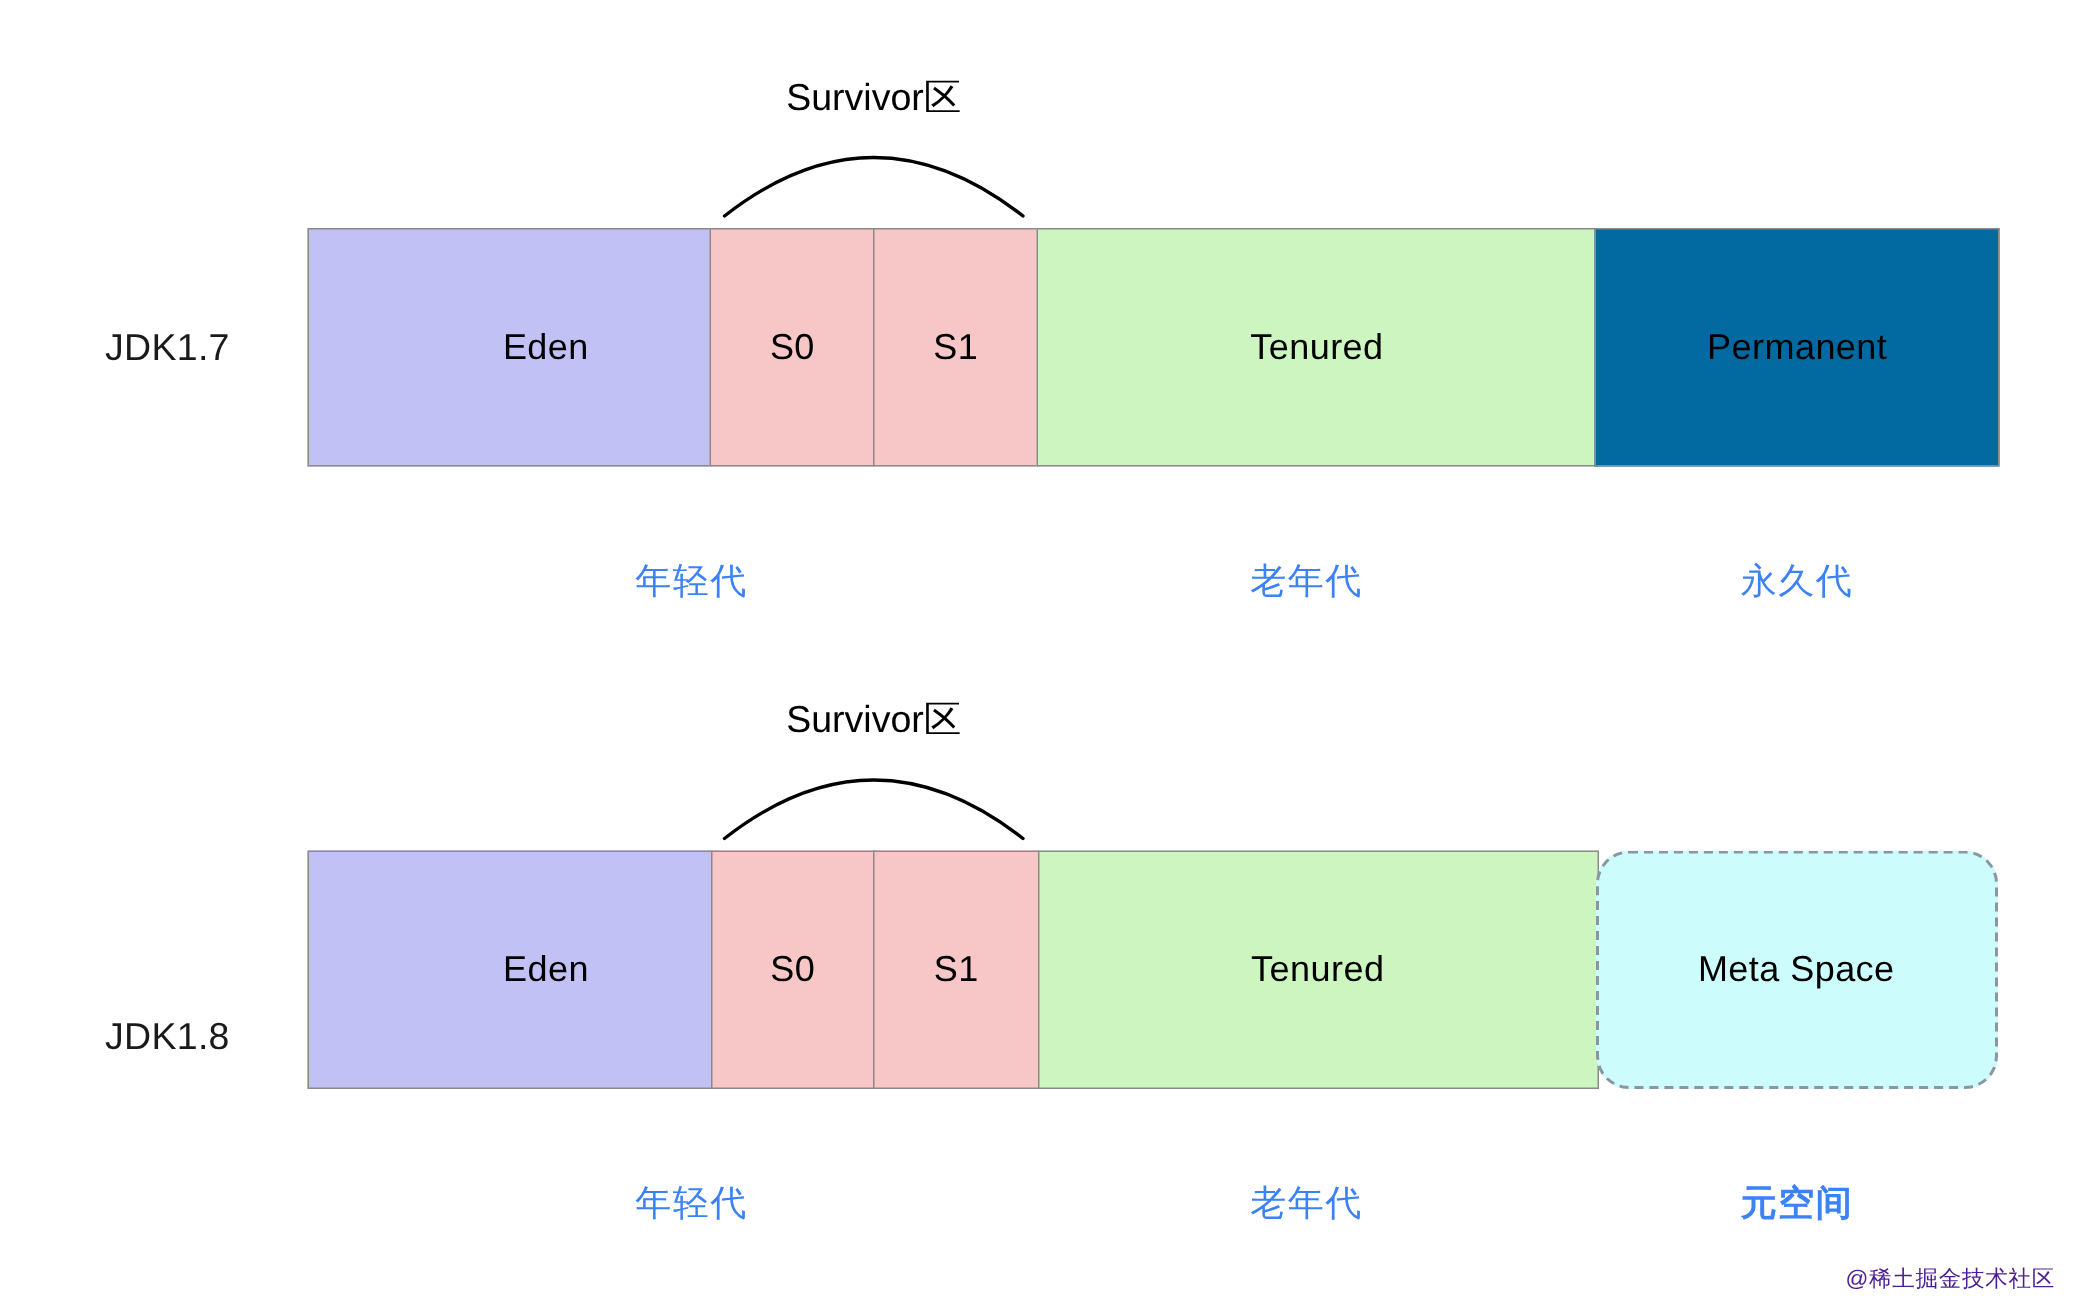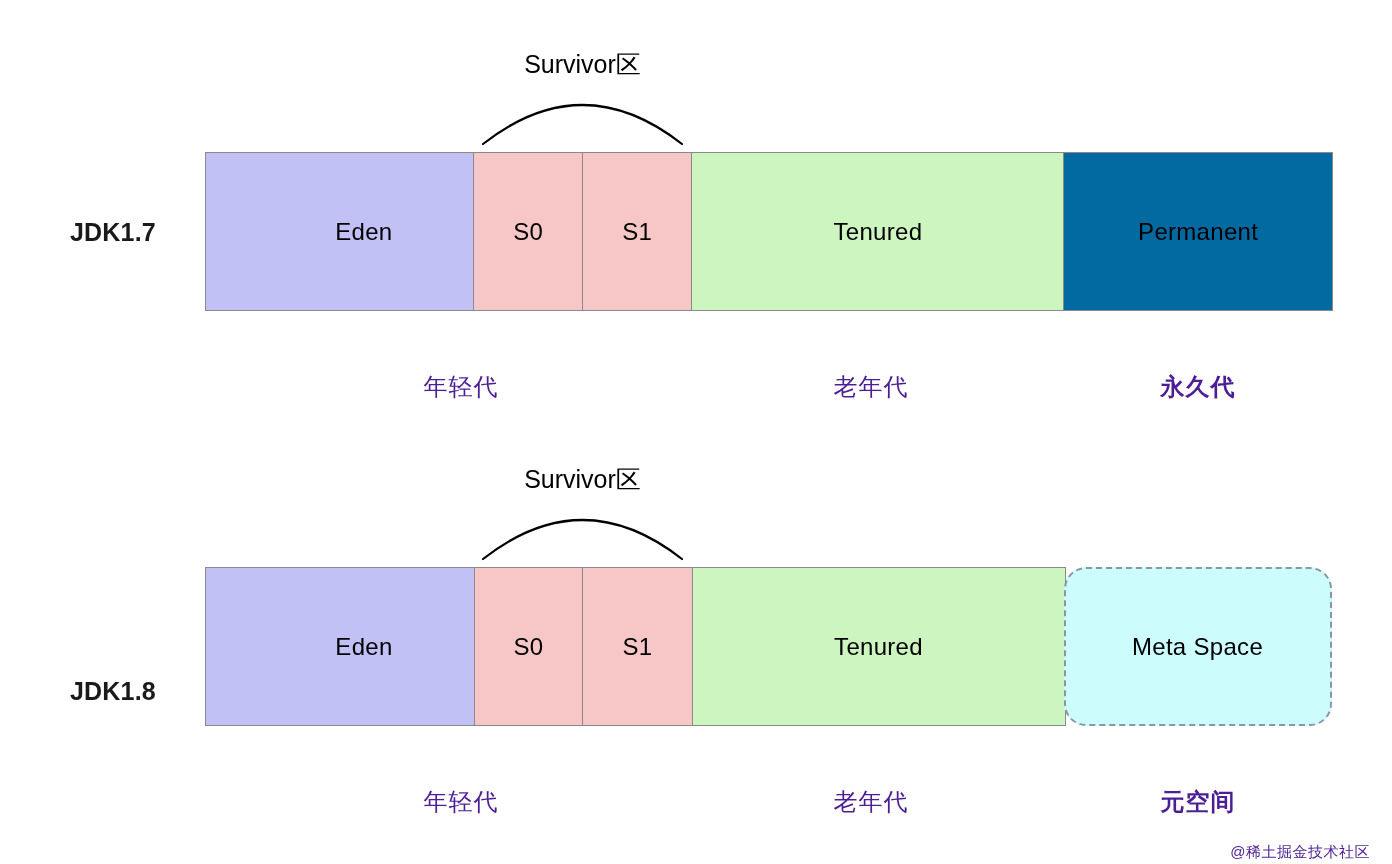--- a/index.html
+++ b/index.html
@@ -16,21 +16,21 @@
     overflow: hidden;
   }
   .canvas {
     position: absolute;
     left: 0; top: 12px;
     width: 1392px;
     height: 864px;
   }
 
   
-  .abs { position: absolute; font-weight: bold; }
+  .abs { position: absolute; }
 
   
   .row-label {
     font-size: 25px;
     color: #1a1a1a;
     letter-spacing: 0.2px;
     white-space: nowrap;
   }
 
   
@@ -75,21 +75,21 @@
   .survivor-arc {
     position: absolute;
     left: 0;
     top: 34px;
   }
 
   
   .gen-label {
     position: absolute;
     font-size: 24px;
-    color: #4c1d95;
+    color: #3b82f6;
     white-space: nowrap;
     transform: translateX(-50%);
     letter-spacing: 1px;
   }
 
   
   .watermark {
     position: absolute;
     right: 22px;
     bottom: 14px;
@@ -126,21 +126,21 @@
     <div class="seg" style="width:374px; background:#ccf5c0;">
       <span class="seg-label">Tenured</span>
     </div>
     <div class="seg" style="width:270px; background:#0369a1;">
       <span class="seg-label">Permanent</span>
     </div>
   </div>
 
   <div class="gen-label" style="left:461px; top:359px;">年轻代</div>
   <div class="gen-label" style="left:871px; top:359px;">老年代</div>
-  <div class="gen-label" style="left:1198px; top:359px;font-weight:bold;">永久代</div>
+  <div class="gen-label" style="left:1198px; top:359px;">永久代</div>
 
   <div class="survivor-group" style="left:473px; top:451px; width:219px; height:100px;">
     <div class="survivor-caption">Survivor区</div>
     <svg class="survivor-arc" width="219" height="66" viewBox="0 0 219 66">
       <path d="M 10 62 Q 109.5 -16 209 62" fill="none" stroke="#000000" stroke-width="2.2" stroke-linecap="round"></path>
     </svg>
   </div>
 
   <div class="abs row-label" style="left:70px; top:621px;margin-top:44px;">JDK1.8</div>
 

